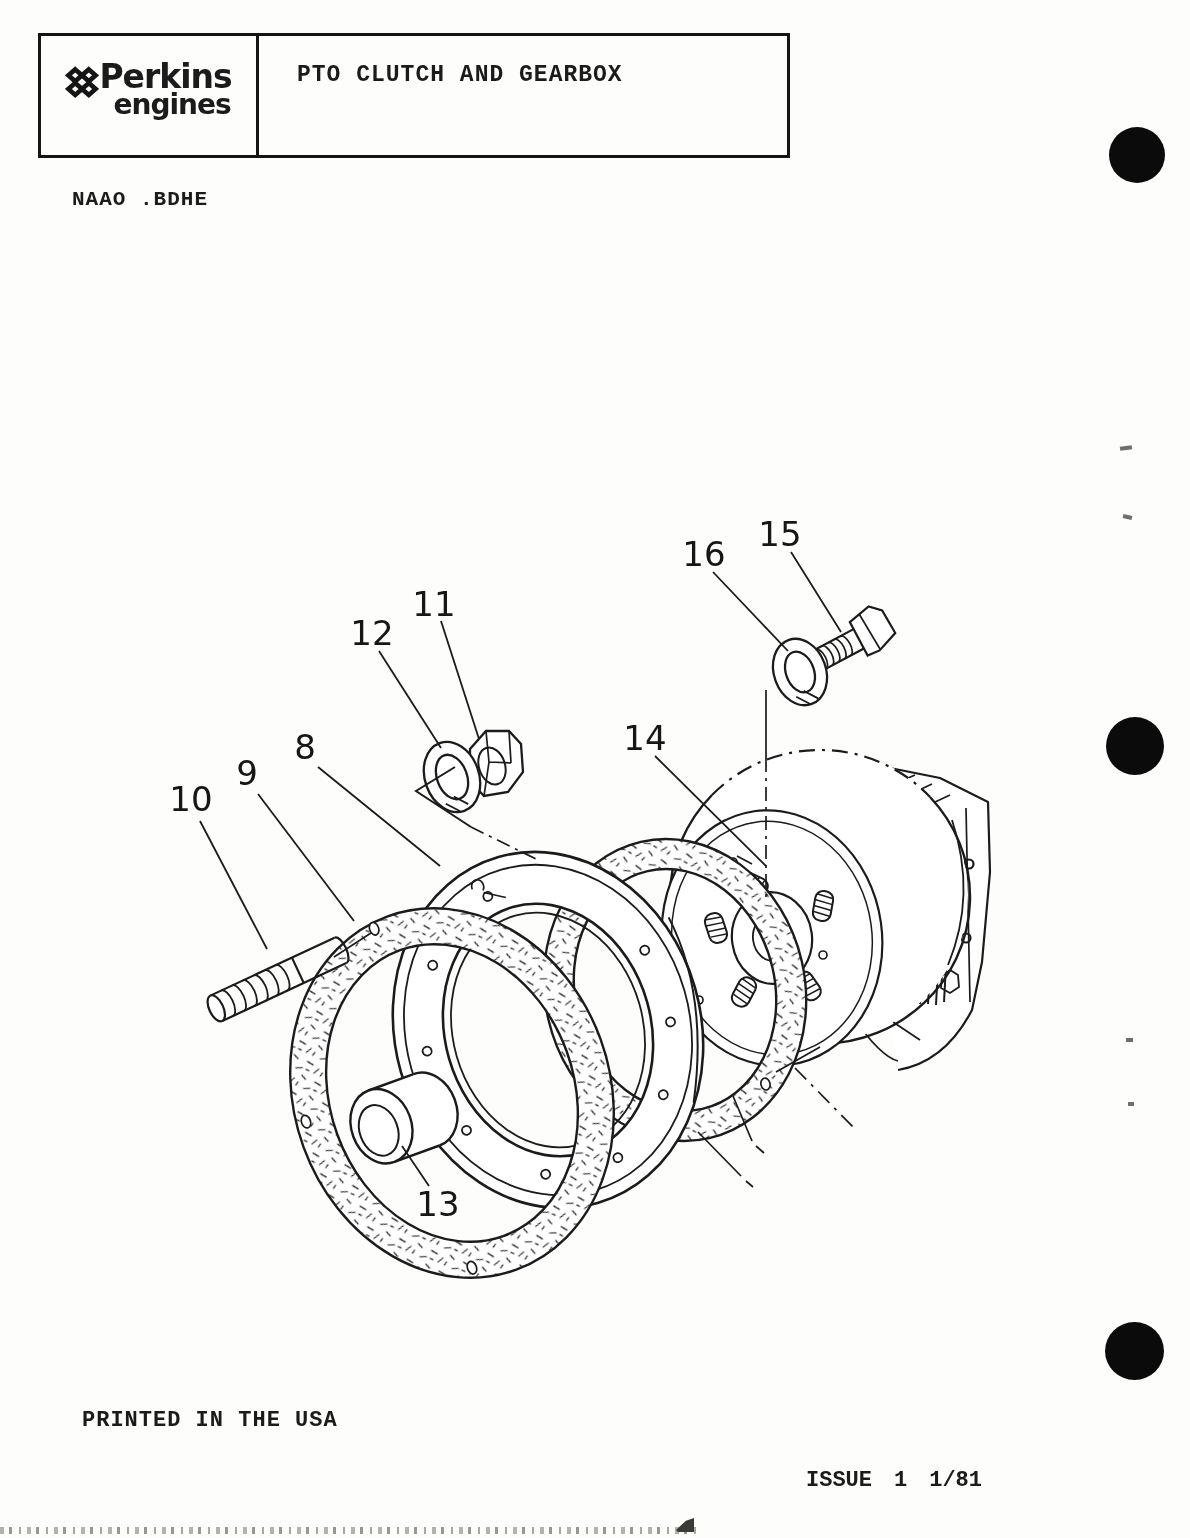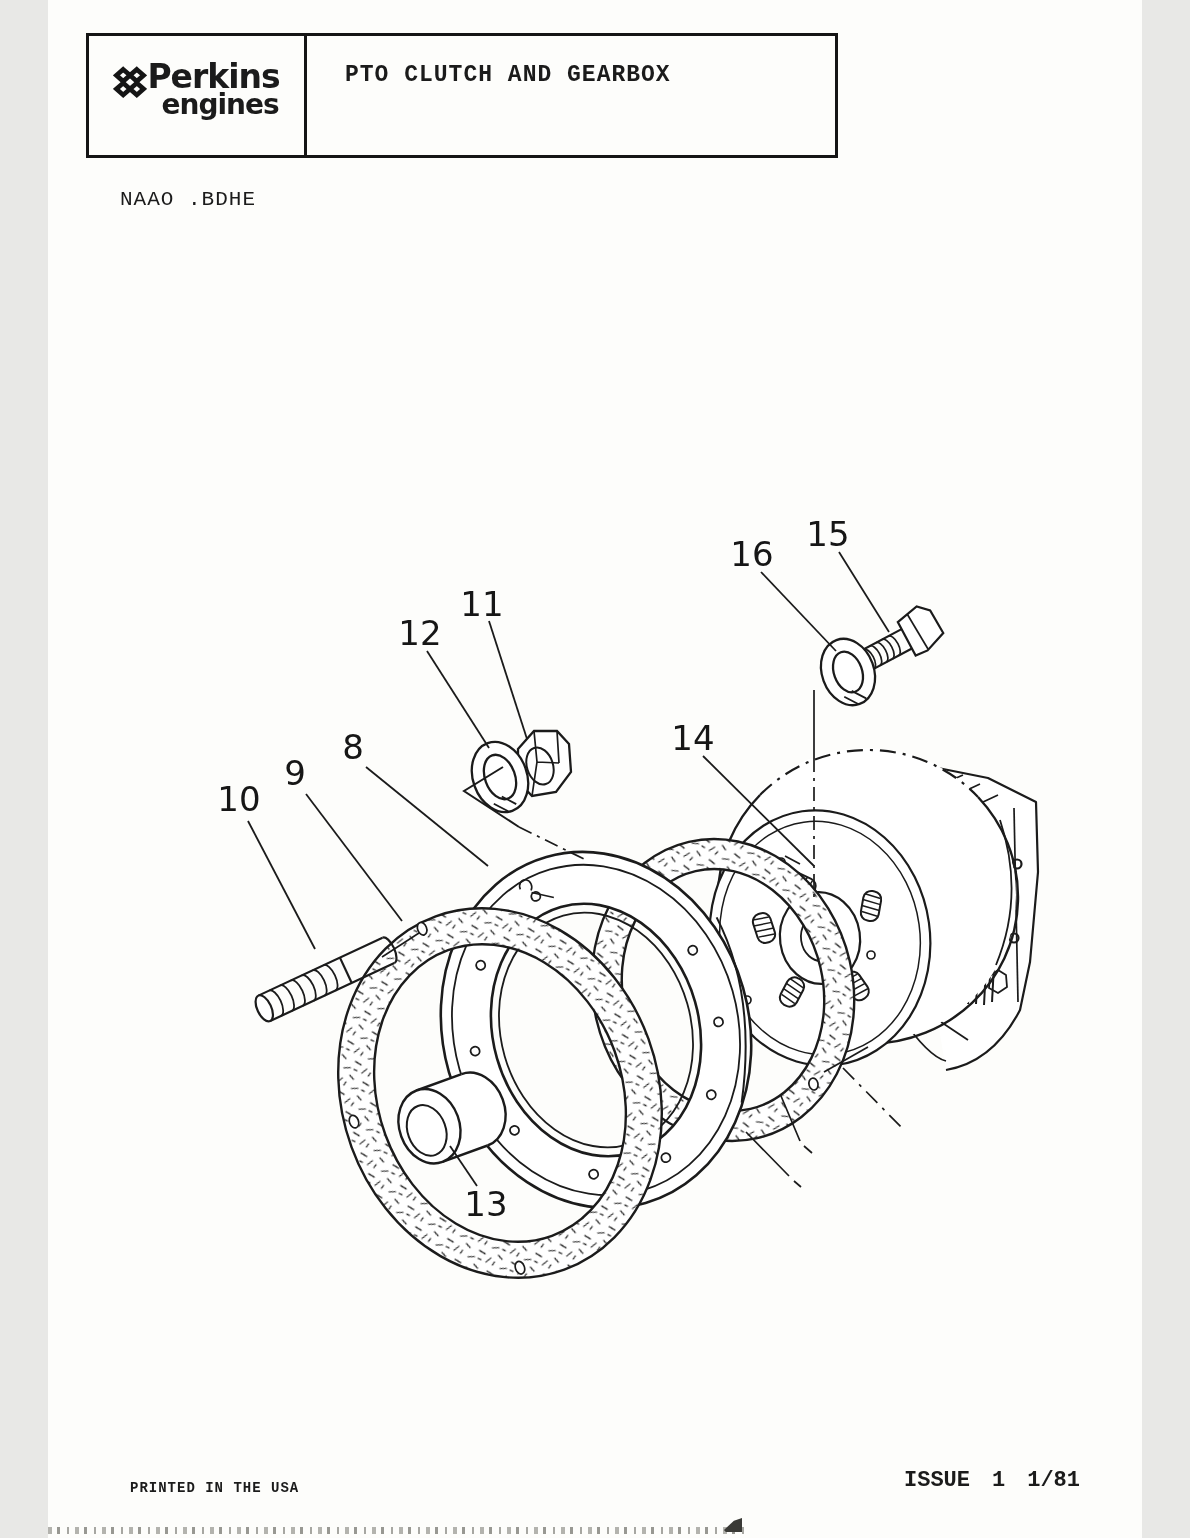--- a/index.html
+++ b/index.html
@@ -1,17 +1,17 @@
 <!DOCTYPE html>
 <html><head>
 <meta charset="utf-8">
 <style>
   html,body{margin:0;padding:0;background:#e8e8e6;}
   .page{
-    position:relative;width:1094px;height:1538px;margin:0 auto;
+    position:relative;width:1190px;height:1538px;margin:0 auto;
     background:#fdfdfb;overflow:hidden;
     font-family:"Liberation Mono","DejaVu Sans Mono",monospace;
     color:#1b1b1b;
   }
   
   .hdr-main{
     position:absolute;left:38px;top:33px;width:752px;height:125px;
     border:3px solid #151515;display:flex;box-sizing:border-box;
   }
   .hdr-logo-cell{width:218px;border-right:3px solid #151515;box-sizing:border-box;
@@ -23,24 +23,24 @@
   .logo-line1{font-size:33px;}
   .logo-line2{font-size:28px;margin-right:1px;}
   .hdr-title-cell{flex:1;padding:26px 10px 0 38px;}
   .hdr-title{font-size:23px;font-weight:bold;letter-spacing:1px;white-space:pre;}
   .hdr-plate{
     position:absolute;left:802px;top:35px;width:316px;height:127px;
     border:3px solid #151515;box-sizing:border-box;padding:16px 0 0 18px;
   }
   .hdr-plate-row{display:flex;font-size:23px;font-weight:bold;letter-spacing:2px;}
   .plate-value{margin-left:46px;letter-spacing:1px;}
-  .code-line{position:absolute;left:72px;top:188px;font-size:21px;font-weight:normal;letter-spacing:1px;}
-  
-  .footer-printed{position:absolute;left:82px;top:1480px;font-size:14px;font-weight:bold;letter-spacing:1px;}
-  .footer-issue{position:absolute;left:856px;top:1468px;font-size:22px;font-weight:bold;display:flex;}
+  .code-line{position:absolute;left:72px;top:188px;font-size:21px;font-weight:bold;letter-spacing:1px;}
+  
+  .footer-printed{position:absolute;left:82px;top:1408px;font-size:22px;font-weight:bold;letter-spacing:1px;}
+  .footer-issue{position:absolute;left:806px;top:1468px;font-size:22px;font-weight:bold;display:flex;}
   .footer-issue span{margin-right:22px;}
   .footer-issue span:last-child{margin-right:12px;}
   
   .punch{position:absolute;width:56px;height:56px;border-radius:50%;background:#0b0b0b;}
   .punch.p1{left:1109px;top:127px;}
   .punch.p2{left:1106px;top:717px;width:58px;height:58px;}
   .punch.p3{left:1105px;top:1322px;width:59px;height:58px;}
   .speck{position:absolute;background:#555;opacity:.85;}
   .scan-strip{
     position:absolute;left:0;top:1527px;width:698px;height:7px;opacity:.75;

